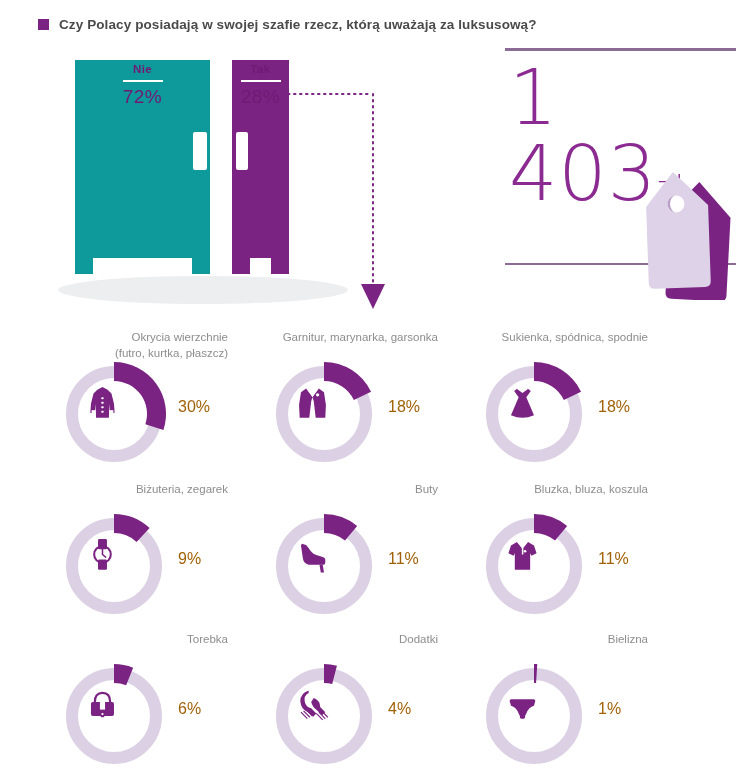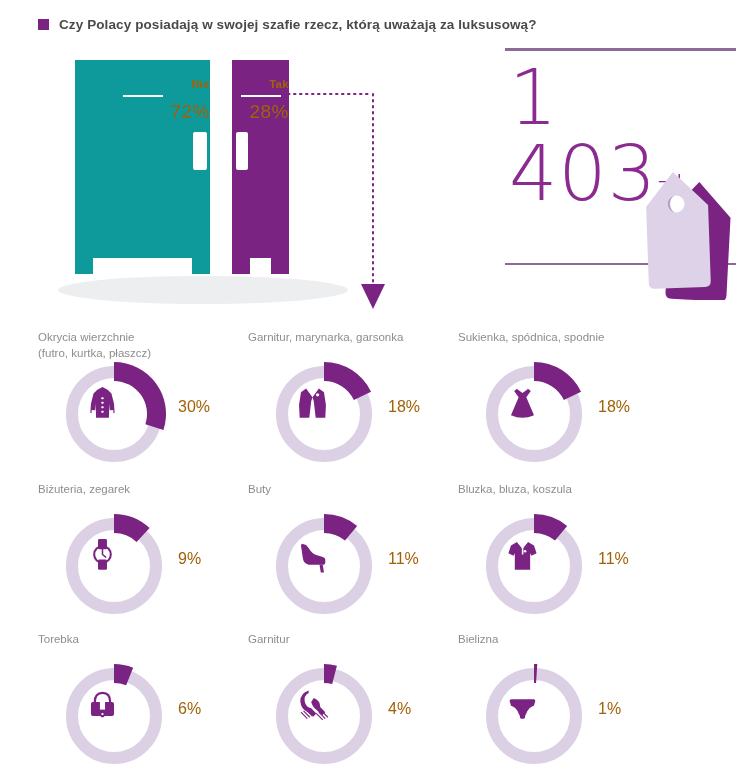--- a/index.html
+++ b/index.html
@@ -32,21 +32,21 @@
   .door .leg-l, .door .leg-r { position: absolute; top: 198px; width: 18px; height: 16px; }
   #door-nie { left: 35px; width: 135px; }
   #door-nie .panel, #door-nie .leg-l, #door-nie .leg-r { background: #0e9a9a; }
   #door-nie .leg-l { left: 0; }
   #door-nie .leg-r { left: 117px; }
   #door-tak { left: 192px; width: 57px; }
   #door-tak .panel, #door-tak .leg-l, #door-tak .leg-r { background: #7a2382; }
   #door-tak .leg-l { left: 0; }
   #door-tak .leg-r { left: 39px; }
 
-  .door-label { position: absolute; width: 100%; text-align: right; top: 18px; color: #a16207; }
+  .door-label { position: absolute; width: 100%; text-align: center; top: 3px; color: #701a75; }
   .door-label .lab {
     font-size: 11.5px; font-weight: bold; letter-spacing: .3px;
     padding-bottom: 5px;
   }
   .door-label .rule { width: 40px; height: 1.5px; background: #fff; margin: 0 auto 4px; }
   .door-label .pct { font-size: 19px; font-weight: 300; letter-spacing: .5px; }
 
   .handle { position: absolute; background: #fff; border-radius: 2px; }
   #handle-nie { left: 153px; top: 84px; width: 14px; height: 38px; }
   #handle-tak { left: 196px; top: 84px; width: 12px; height: 38px; }
@@ -70,21 +70,21 @@
   .amount-caption {
     position: absolute; left: 14px; top: 120px; width: 160px;
     font-size: 12.5px; font-style: italic; color: #7b2b85; line-height: 1.55;
   }
   #tag-svg { position: absolute; left: 120px; top: 112px; }
 
   
   #grid { position: absolute; left: 0; top: 330px; width: 736px; }
   .cell { position: absolute; width: 230px; height: 148px; }
   .cell-label {
-    position: absolute; left: 0; top: 0; width: 190px; text-align: left;
+    position: absolute; left: 0; top: 0; width: 190px; text-align: right;
     font-size: 11.5px; color: #8d8d8d; line-height: 1.35;
   }
   .donut-wrap { position: absolute; left: 22px; top: 30px; width: 108px; height: 108px; }
   .pct-label {
     position: absolute; left: 140px; top: 68px;
     font-size: 16px; color: #a16207; font-weight: 400; white-space: nowrap;
   }
 </style>
 </head>
 <body>
@@ -260,21 +260,21 @@
             <rect x="14" y="28" width="36" height="22" rx="3"></rect>
             <rect x="28" y="28" width="8" height="12" fill="#fff"></rect>
             <rect x="29" y="44" width="6" height="8" rx="2"></rect>
             <circle cx="32" cy="47" r="1.8" fill="#fff"></circle>
           </g>
         </svg>
         <div class="pct-label">6%</div>
       </div>
       <div class="cell" style="left: 248px; top: 302px;">
         <div class="cell-label">
-          <div>Garnitur</div>
+          <div>Dodatki</div>
         </div>
         <svg class="donut-wrap" width="108" height="108" viewBox="0 0 108 108">
           <circle cx="54" cy="54" r="42" fill="none" stroke="#dcd0e4" stroke-width="12"></circle>
           <path d="M54 2 A52 52 0 0 1 66.93187413257245 3.633675621311184 L62.206766276440206 22.036755682755174 A33 33 0 0 0 54 21 Z" fill="#7a2382"></path>
           <g transform="translate(22,22) scale(0.64)" fill="#7a2382" color="#7a2382">
             <path d="M26 14 Q18 18 20 28 Q22 36 30 38 L38 46 L33 51 L25 44 Q14 40 13 27 Q13 14 26 10 Z"></path>
             <path d="M34 22 Q44 26 44 36 L52 44 L47 49 L39 41 Q32 36 30 28 Z"></path>
             <g stroke="currentColor" stroke-width="1.8">
               <path d="M14 44 L24 54"></path>
               <path d="M18 42 L28 52"></path>

